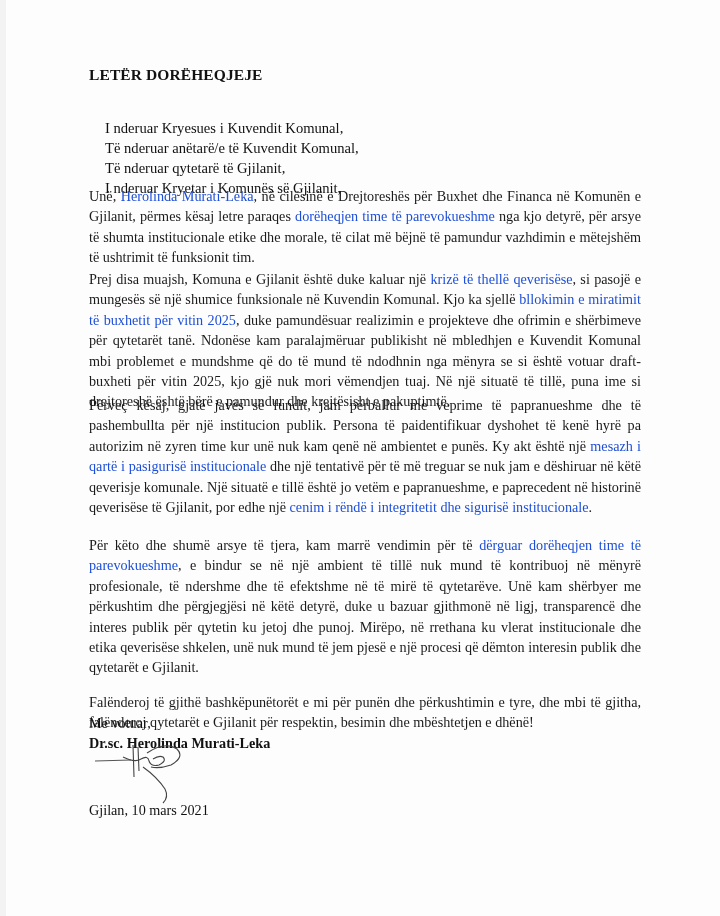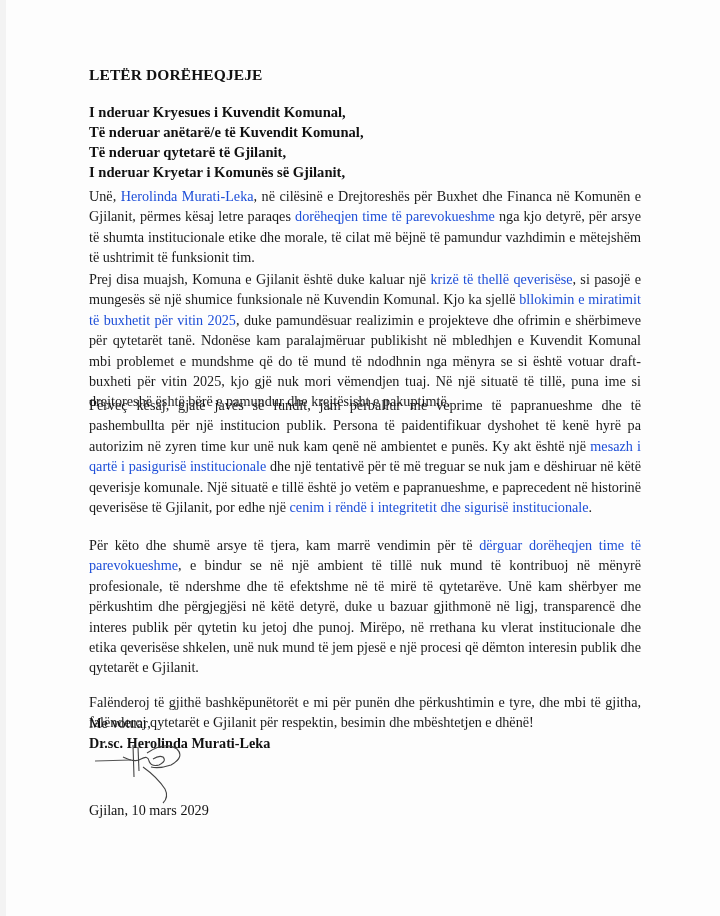--- a/index.html
+++ b/index.html
@@ -36,24 +36,24 @@
       font-weight: bold;
       font-size: 15.5px;
       letter-spacing: 0.1px;
       margin: 0;
       color: #111;
     }
     .salutations {
       position: absolute;
       top: 102px;
       left: 0;
-      font-weight: bold;
+      font-weight: normal;
       font-size: 14.6px;
       line-height: 20px;
-      margin: 0;
+      margin: 16px;
     }
     .salutations div { white-space: nowrap; }
     .body-para {
       position: absolute;
       left: 0;
       width: 552px;
       font-size: 14.2px;
       line-height: 20.4px;
       text-align: justify;
       margin: 0;
@@ -119,14 +119,14 @@
     <svg width="100" height="64" viewBox="0 0 100 64">
       <path d="M2 18 L38 17" stroke="#555" stroke-width="1.1" fill="none"></path>
       <path d="M40 2 L41 34" stroke="#444" stroke-width="1.1" fill="none"></path>
       <path d="M45 4 L46 28" stroke="#444" stroke-width="1.1" fill="none"></path>
       <path d="M30 14 Q42 20 48 16 Q55 12 56 18 Q58 24 66 22 Q74 18 70 14 Q66 12 60 16" stroke="#444" stroke-width="1.1" fill="none"></path>
       <path d="M54 10 Q72 -2 84 6 Q92 14 78 22 Q66 26 58 24" stroke="#444" stroke-width="1.1" fill="none"></path>
       <path d="M50 24 Q64 34 72 46 Q76 54 70 60" stroke="#444" stroke-width="1.1" fill="none"></path>
     </svg>
   </div>
 
-  <div class="place-date">Gjilan, 10 mars 2029</div>
+  <div class="place-date">Gjilan, 10 mars 2021</div>
 </div>
 
 </body></html>

